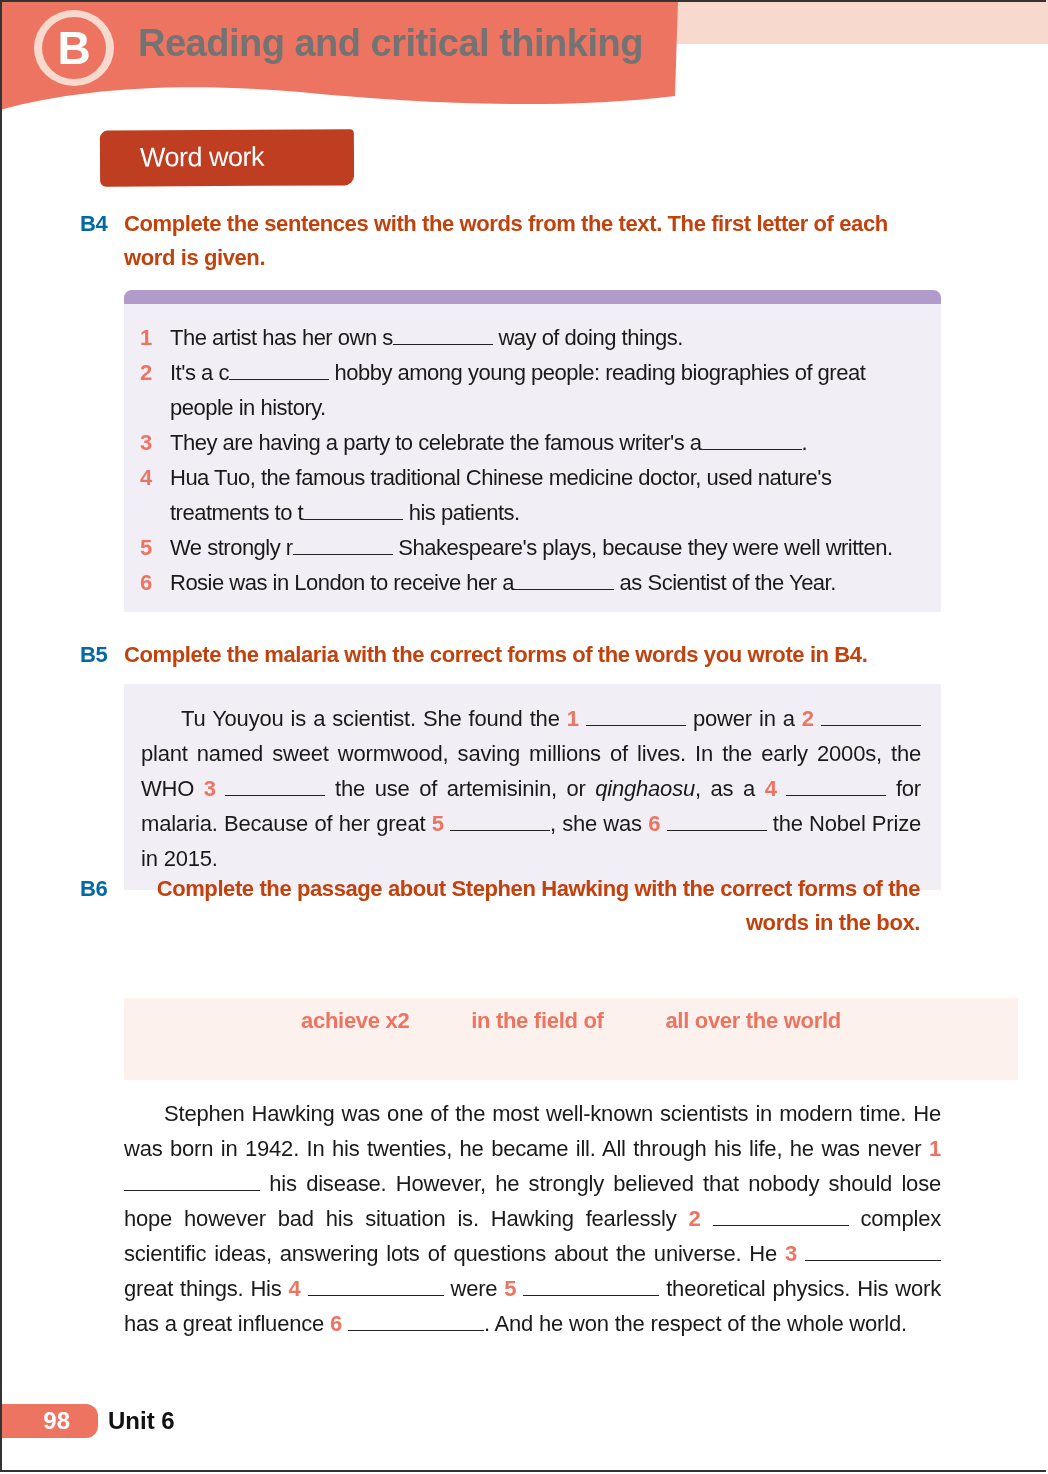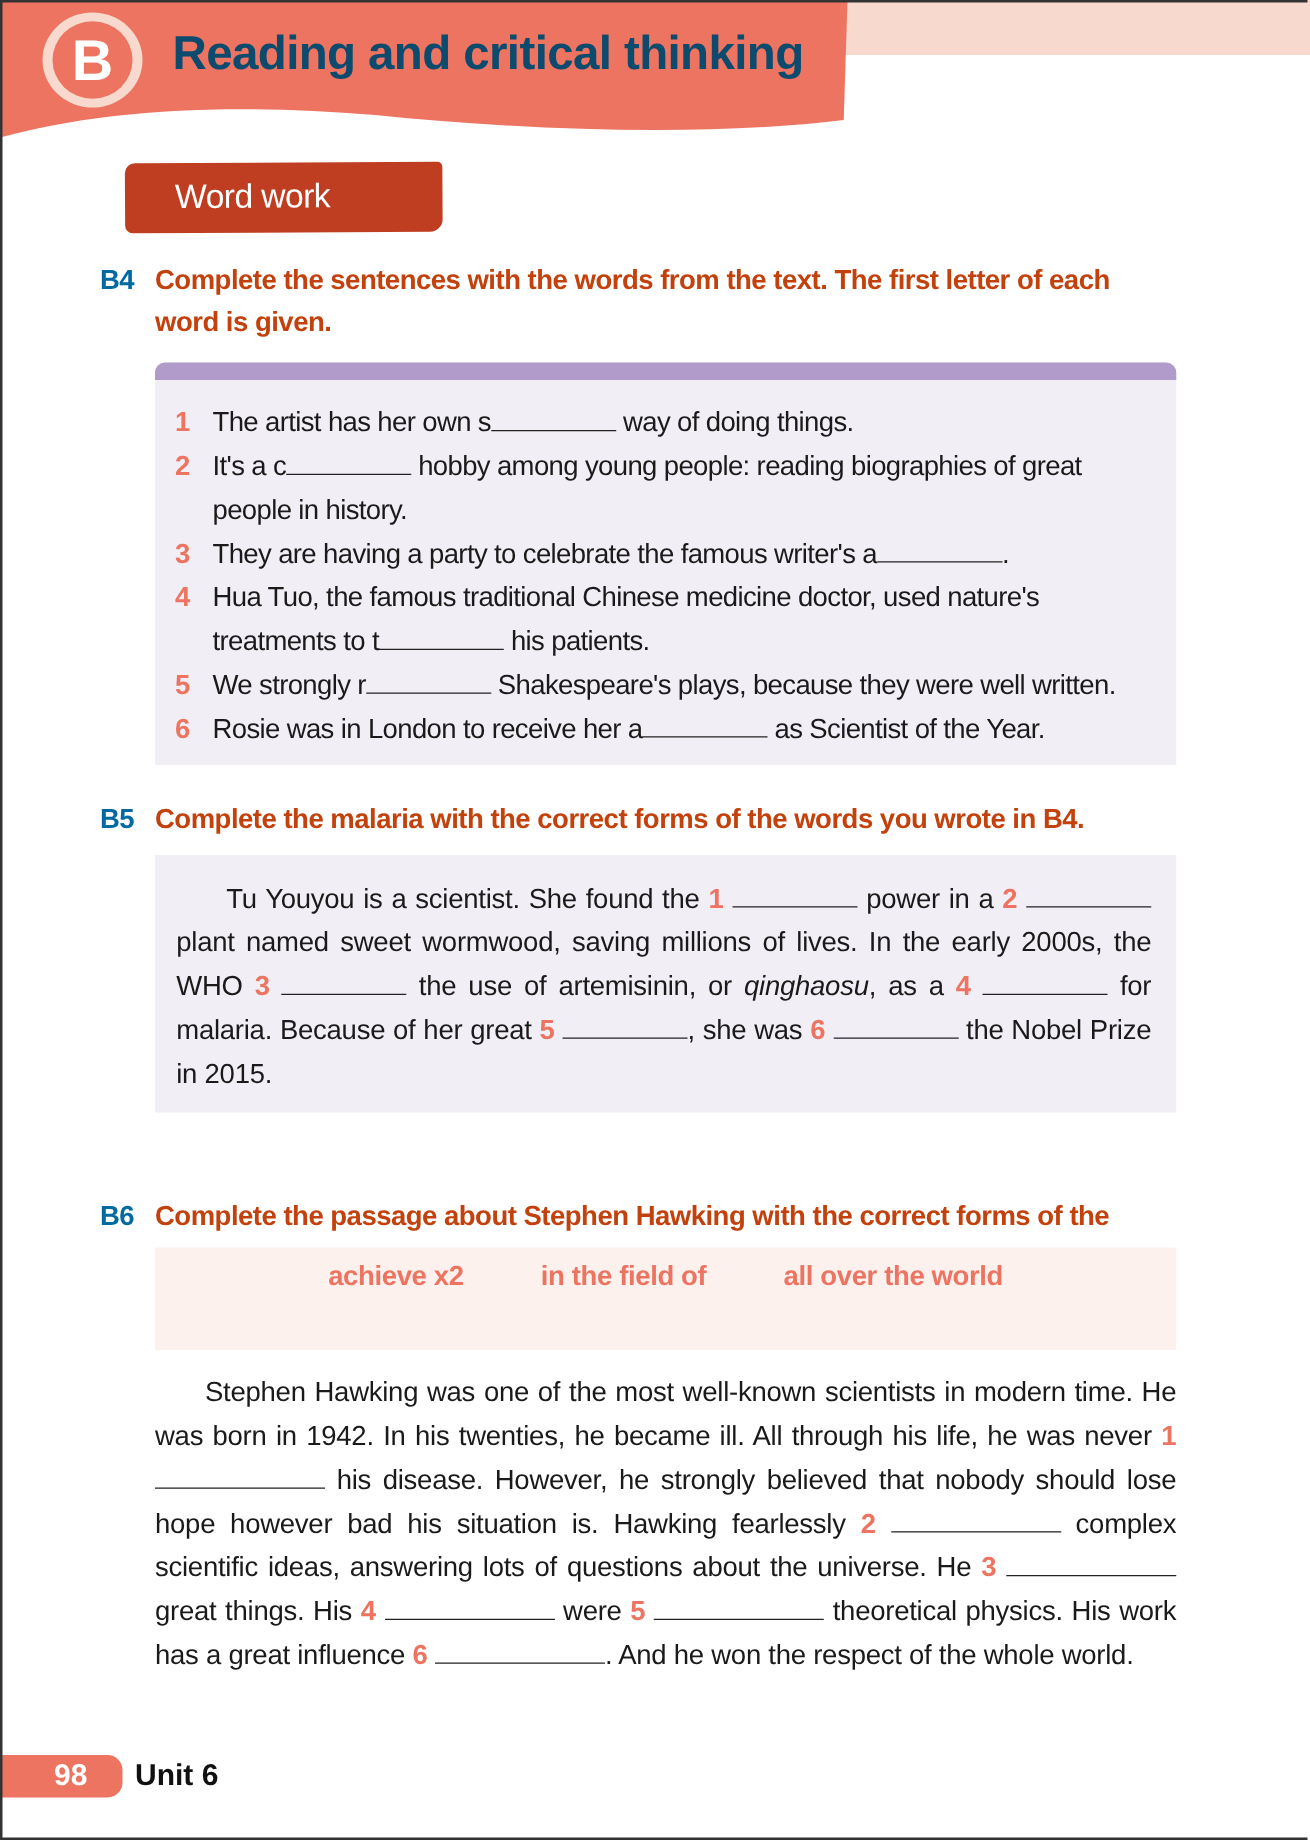--- a/index.html
+++ b/index.html
@@ -28,21 +28,21 @@
     border-radius: 50%; background: #f8d9cd;
     display: flex; align-items: center; justify-content: center;
   }
   .badge-inner {
     width: 64px; height: 62px; border-radius: 50%; background: #ec7461;
     display: flex; align-items: center; justify-content: center;
     color: #fff; font-weight: bold; font-size: 46px; line-height: 1;
   }
   .section-title {
     position: absolute; left: 138px; top: 22px;
-    color: #0c4a6e; font-weight: bold; font-size: 38px; letter-spacing: -0.5px;
+    color: #737373; font-weight: bold; font-size: 38px; letter-spacing: -0.5px;
   }
   .word-work {
     position: absolute; left: 100px; top: 130px; width: 254px; height: 56px;
     background: #bf3d20; border-radius: 8px 4px 10px 6px;
     transform: rotate(-0.3deg);
   }
   .word-work span {
     position: absolute; left: 40px; top: 12px;
     color: #fff; font-weight: normal; font-size: 27px; letter-spacing: -0.5px;
   }
@@ -68,21 +68,21 @@
   .blank.lg { width: 136px; }
   .num { color: #ec7461; font-weight: bold; }
   .para {
     position: absolute; font-size: 22px; line-height: 35px; text-align: justify;
     letter-spacing: -0.2px;
   }
   .para-b5 { left: 17px; top: 17px; width: 780px; }
   .para-b6 { left: 124px; top: 1096px; width: 817px; }
   .indent { display: inline-block; width: 40px; }
   .wordbox {
-    position: absolute; left: 124px; top: 998px; width: 817px; height: 82px;
+    position: absolute; left: 124px; top: 998px; width: 894px; height: 82px;
     background: #fdf1ee;
     color: #ec7461; font-weight: bold; font-size: 22px; letter-spacing: -0.3px;
   }
   .wordbox .row { position: absolute; left: 0; width: 100%; text-align: center; }
   .wordbox .row span { margin: 0 28px; }
   
   .page-num {
     position: absolute; left: 0; top: 1404px; width: 98px; height: 34px;
     background: #ec7461; border-radius: 0 12px 12px 0;
     color: #fff; font-weight: bold; font-size: 24px; line-height: 34px;
@@ -129,21 +129,21 @@
 </div>
 
 <div class="ex-head" style="top:638px;">
   <span class="ex-num">B5</span>
   <span class="ex-text">Complete the malaria with the correct forms of the words you wrote in B4.</span>
 </div>
 <div class="box box-b5">
   <div class="para para-b5"><span class="indent"></span><span>Tu Youyou is a scientist. She found the </span><span class="num">1</span> <span class="blank"></span><span> power in a </span><span class="num">2</span> <span class="blank"></span><span> plant named sweet wormwood, saving millions of lives. In the early 2000s, the WHO </span><span class="num">3</span> <span class="blank"></span><span> the use of artemisinin, or </span><i>qinghaosu</i><span>, as a </span><span class="num">4</span> <span class="blank"></span><span> for malaria. Because of her great </span><span class="num">5</span> <span class="blank"></span><span>, she was </span><span class="num">6</span> <span class="blank"></span><span> the Nobel Prize in 2015.</span></div>
 </div>
 
-<div class="ex-head" style="top:956px;">
+<div class="ex-head" style="top:872px;text-align:right;">
   <span class="ex-num">B6</span>
   <span class="ex-text">Complete the passage about Stephen Hawking with the correct forms of the words in the box.</span>
 </div>
 <div class="wordbox">
   <div class="row" style="top:10px;">
     <span>achieve x2</span>
     <span>in the field of</span>
     <span>all over the world</span>
   </div>
 </div>

